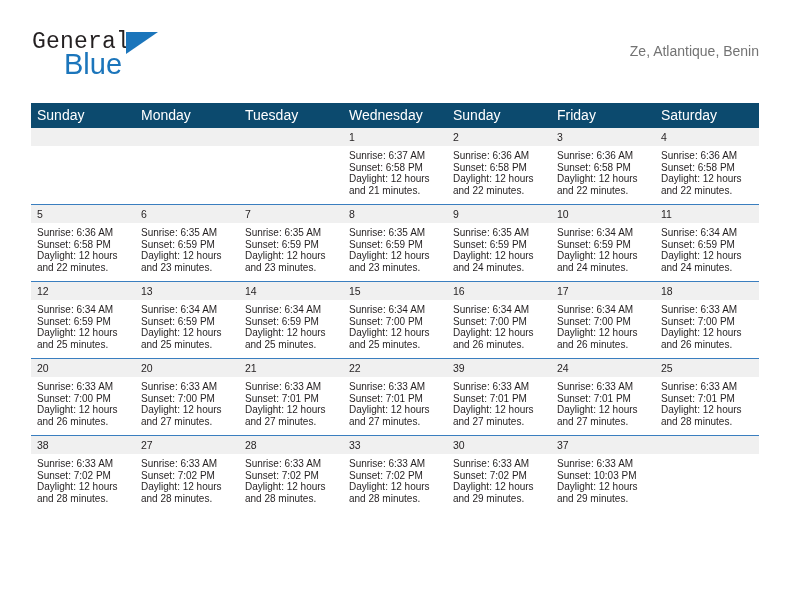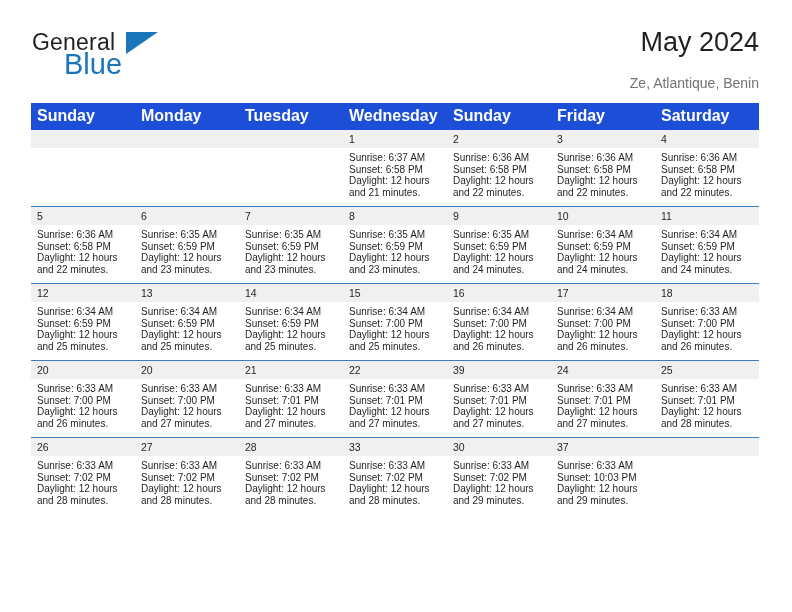--- a/index.html
+++ b/index.html
@@ -38,21 +38,21 @@
   }
   .logo-general {
     font-size: 23px;
     color: #231f20;
     letter-spacing: 0.2px;
     line-height: 25px;
     display: block;
     position: absolute;
     left: 1px;
     top: 0px;
-    font-family: Liberation Sans, sans-serif;
+    font-family: Liberation Mono, monospace;
   }
   .logo-tri {
     position: absolute;
     left: 95px;
     top: 2px;
     width: 0;
     height: 0;
     border-left: 32px solid #1b75bb;
     border-bottom: 22px solid transparent;
   }
@@ -89,24 +89,24 @@
   
   .cal {
     position: absolute;
     left: 31px;
     top: 103px;
     width: 728px;
     border-collapse: collapse;
     table-layout: fixed;
   }
   .cal th {
-    background: #1d4ed8;
+    background: #0c4a6e;
     color: #ffffff;
-    font-size: 16px;
-    font-weight: bold;
+    font-size: 14px;
+    font-weight: normal;
     text-align: left;
     padding: 4px 0 5px 6px;
     height: 12px;
     border: none;
   }
   .cal td {
     vertical-align: top;
     padding: 0;
     border: none;
     border-top: 1.5px solid #3a7ebf;
@@ -145,21 +145,20 @@
 
   <div class="header">
 
     <div class="logo">
       <span class="logo-general">General</span>
       <span class="logo-tri"></span>
       <span class="logo-blue">Blue</span>
     </div>
 
     <div class="title-wrap">
-      <div class="cal-title">May 2024</div>
       <div class="cal-sub">Ze, Atlantique, Benin</div>
     </div>
 
   </div>
 
   <table class="cal">
     <thead>
       <tr>
         <th>Sunday</th>
         <th>Monday</th>
@@ -426,21 +425,21 @@
             <div class="cellbody">
               <div>Sunrise: 6:33 AM</div>
               <div>Sunset: 7:01 PM</div>
               <div>Daylight: 12 hours</div>
               <div>and 28 minutes.</div>
             </div>
           </td>
         </tr>
         <tr class="week-row">
           <td>
-            <div class="daynum">26</div>
+            <div class="daynum">38</div>
             <div class="cellbody">
               <div>Sunrise: 6:33 AM</div>
               <div>Sunset: 7:02 PM</div>
               <div>Daylight: 12 hours</div>
               <div>and 28 minutes.</div>
             </div>
           </td>
           <td>
             <div class="daynum">27</div>
             <div class="cellbody">

